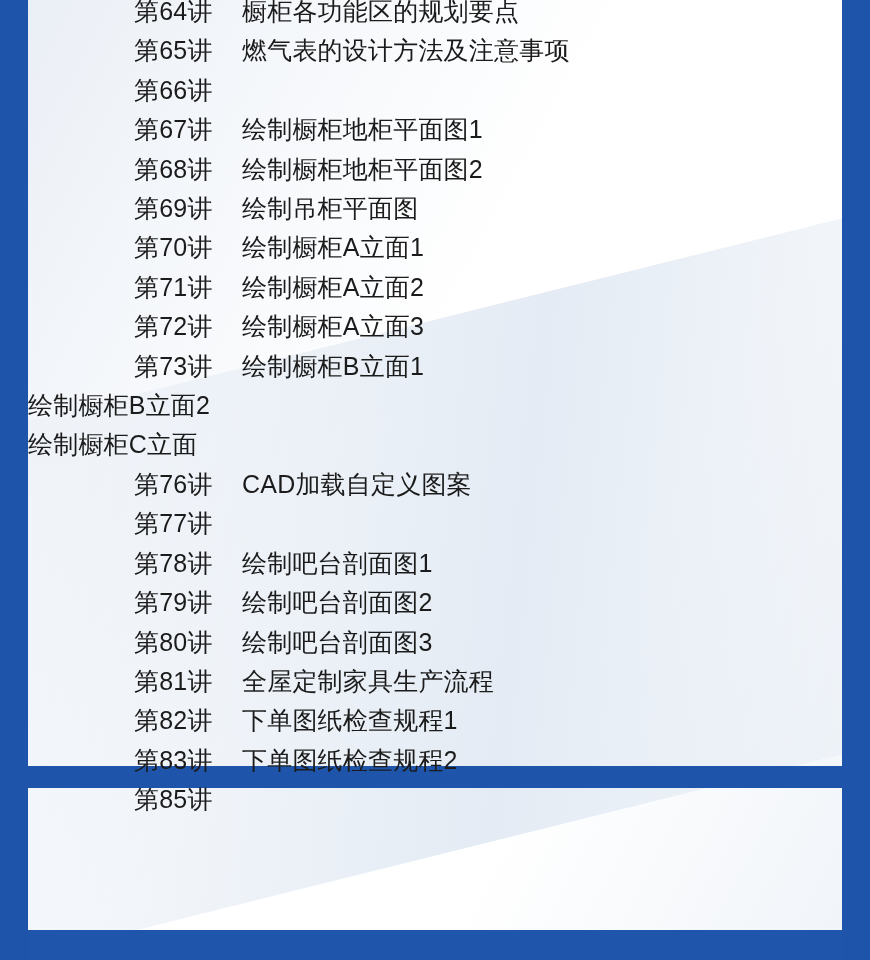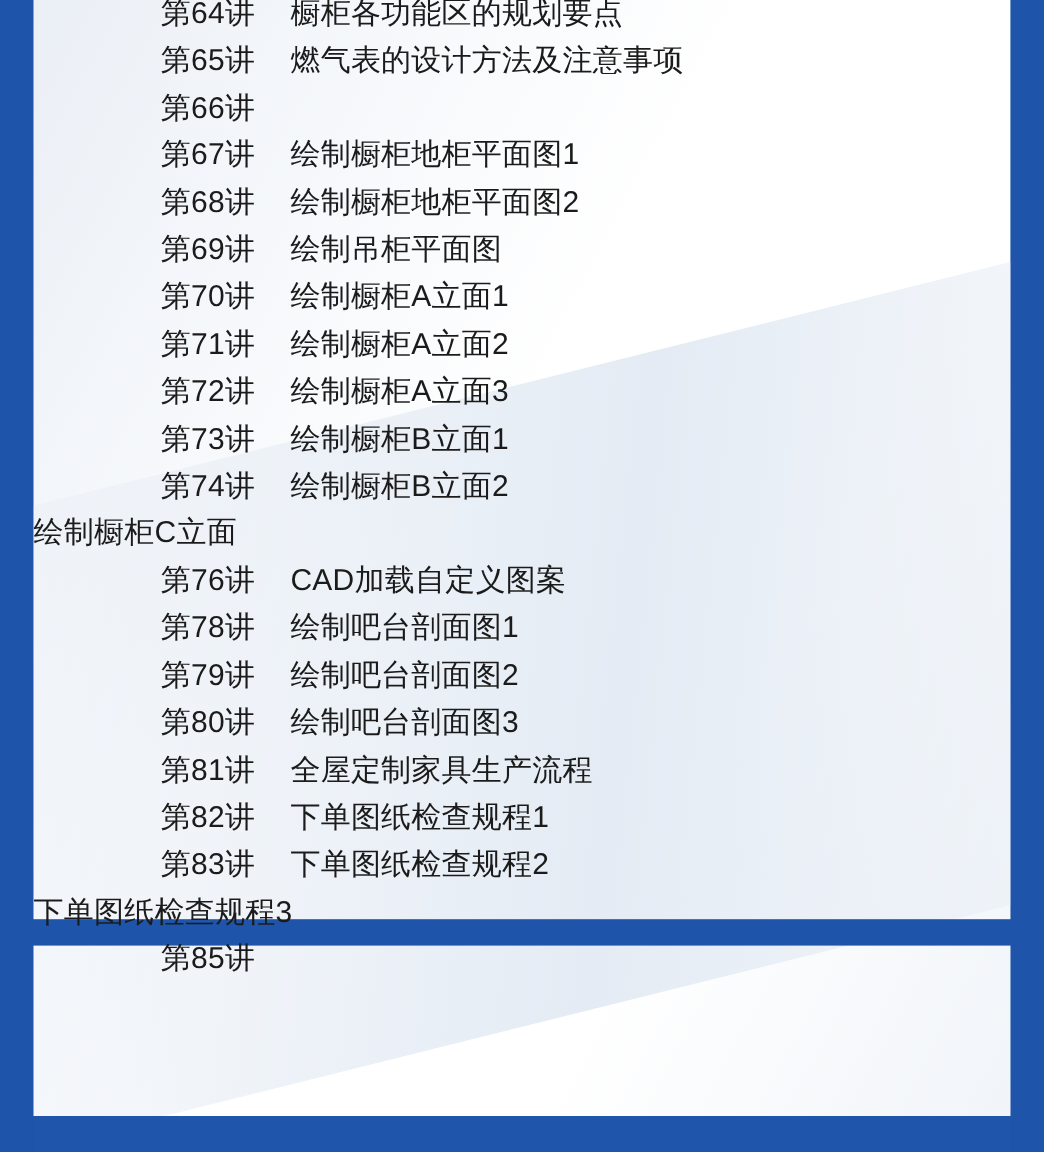--- a/index.html
+++ b/index.html
@@ -159,31 +159,31 @@
       </li>
       <li class="lesson">
         <span class="no">第72讲</span>
         <span class="title">绘制橱柜A立面3</span>
       </li>
       <li class="lesson">
         <span class="no">第73讲</span>
         <span class="title">绘制橱柜B立面1</span>
       </li>
       <li class="lesson">
-        <span class="no">第74讲</span>
         <span class="title">绘制橱柜B立面2</span>
       </li>
       <li class="lesson">
         <span class="title">绘制橱柜C立面</span>
       </li>
       <li class="lesson">
         <span class="no">第76讲</span>
         <span class="title">CAD加载自定义图案</span>
       </li>
       <li class="lesson">
+        <span class="no">第77讲</span>
       </li>
       <li class="lesson">
         <span class="no">第78讲</span>
         <span class="title">绘制吧台剖面图1</span>
       </li>
       <li class="lesson">
         <span class="no">第79讲</span>
         <span class="title">绘制吧台剖面图2</span>
       </li>
       <li class="lesson">
@@ -196,21 +196,20 @@
       </li>
       <li class="lesson">
         <span class="no">第82讲</span>
         <span class="title">下单图纸检查规程1</span>
       </li>
       <li class="lesson">
         <span class="no">第83讲</span>
         <span class="title">下单图纸检查规程2</span>
       </li>
       <li class="lesson">
-        <span class="title">下单图纸检查规程3</span>
       </li>
       <li class="lesson">
         <span class="no">第85讲</span>
       </li>
     </ul>
   </div>
 
   <div class="bottom-bar"></div>
 </div>
 

